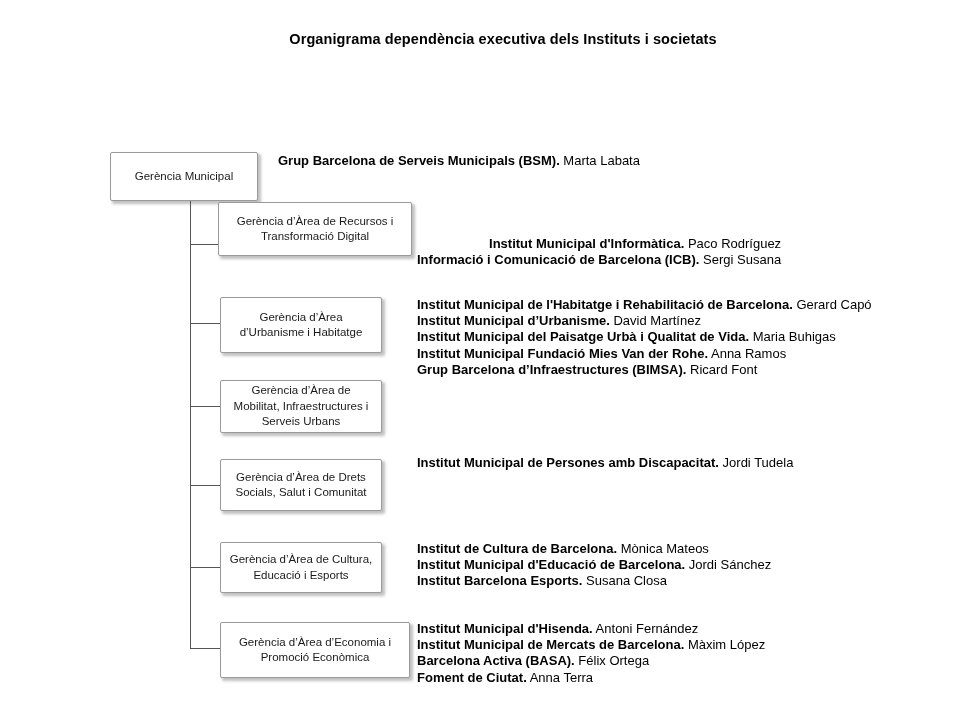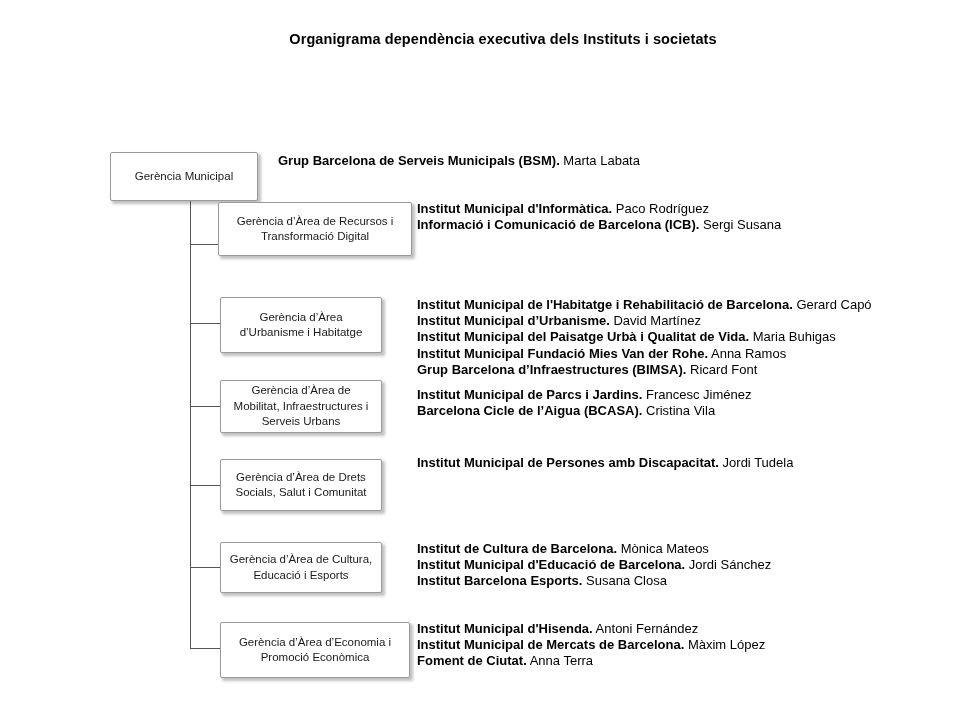--- a/index.html
+++ b/index.html
@@ -122,47 +122,44 @@
   </div>
 
   <div class="node" style="left:220px; top:622px; width:190px; height:56px;">
     <span class="node-label">Gerència d’Àrea d’Economia i Promoció Econòmica</span>
   </div>
 
   <div class="textgroup" style="left:278px; top:153px;">
       <span class="line"><b>Grup Barcelona de Serveis Municipals (BSM).</b><span class="person"> Marta Labata</span></span>
     </div>
 
-  <div class="textgroup" style="left:417px; top:201px;">
+  <div class="textgroup" style="left:417px; top:236px;text-align:right;">
       <span class="line"><b>Institut Municipal d'Informàtica.</b><span class="person"> Paco Rodríguez</span></span>
       <span class="line"><b>Informació i Comunicació de Barcelona (ICB).</b><span class="person"> Sergi Susana</span></span>
     </div>
 
   <div class="textgroup" style="left:417px; top:297px;">
       <span class="line"><b>Institut Municipal de l'Habitatge i Rehabilitació de Barcelona.</b><span class="person"> Gerard Capó</span></span>
       <span class="line"><b>Institut Municipal d’Urbanisme.</b><span class="person"> David Martínez</span></span>
       <span class="line"><b>Institut Municipal del Paisatge Urbà i Qualitat de Vida.</b><span class="person"> Maria Buhigas</span></span>
       <span class="line"><b>Institut Municipal Fundació Mies Van der Rohe.</b><span class="person"> Anna Ramos</span></span>
       <span class="line"><b>Grup Barcelona d’Infraestructures (BIMSA).</b><span class="person"> Ricard Font</span></span>
     </div>
 
-  <div class="textgroup" style="left:417px; top:387px;">
-      <span class="line"><b>Institut Municipal de Parcs i Jardins.</b><span class="person"> Francesc Jiménez</span></span>
-      <span class="line"><b>Barcelona Cicle de l’Aigua (BCASA).</b><span class="person"> Cristina Vila</span></span>
-    </div>
 
   <div class="textgroup" style="left:417px; top:455px;">
       <span class="line"><b>Institut Municipal de Persones amb Discapacitat.</b><span class="person"> Jordi Tudela</span></span>
     </div>
 
   <div class="textgroup" style="left:417px; top:541px;">
       <span class="line"><b>Institut de Cultura de Barcelona.</b><span class="person"> Mònica Mateos</span></span>
       <span class="line"><b>Institut Municipal d'Educació de Barcelona.</b><span class="person"> Jordi Sánchez</span></span>
       <span class="line"><b>Institut Barcelona Esports.</b><span class="person"> Susana Closa</span></span>
     </div>
 
   <div class="textgroup" style="left:417px; top:621px;">
       <span class="line"><b>Institut Municipal d'Hisenda.</b><span class="person"> Antoni Fernández</span></span>
       <span class="line"><b>Institut Municipal de Mercats de Barcelona.</b><span class="person"> Màxim López</span></span>
+      <span class="line"><b>Barcelona Activa (BASA).</b><span class="person"> Félix Ortega</span></span>
       <span class="line"><b>Foment de Ciutat.</b><span class="person"> Anna Terra</span></span>
     </div>
 
 </div>
 
 </body></html>

